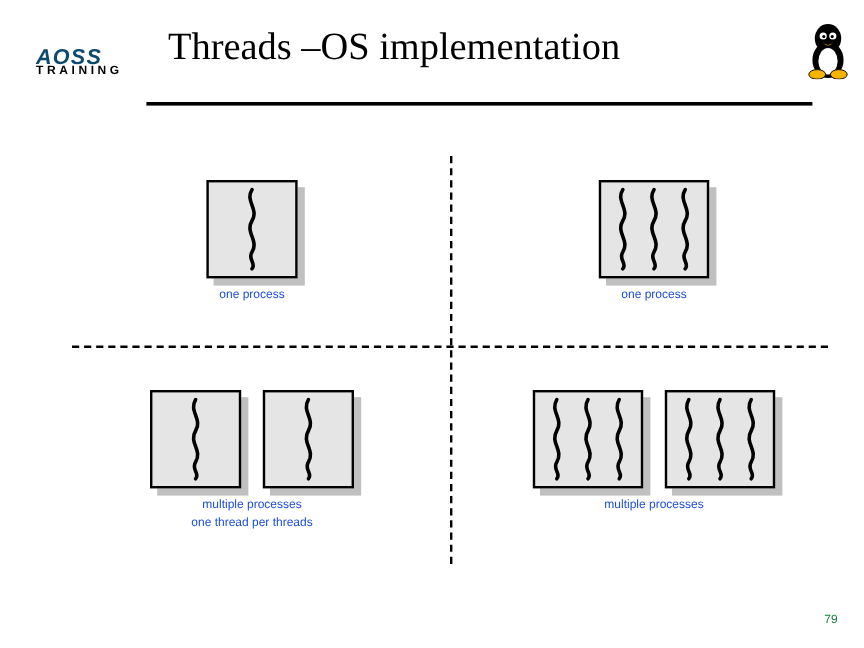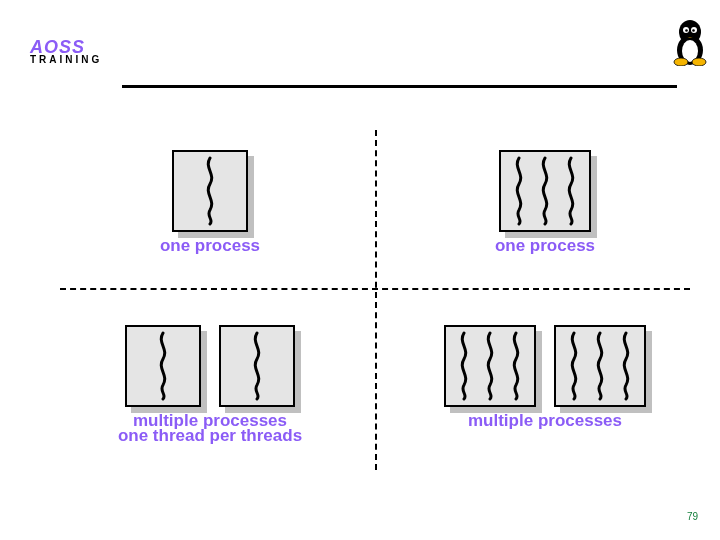--- a/index.html
+++ b/index.html
@@ -30,21 +30,21 @@
     position: absolute;
     top: 30px;
     left: 30px;
   }
   .logo-aoss {
     font-family: Arial, sans-serif;
     font-weight: 700;
     font-style: italic;
     font-size: 18px;
     letter-spacing: 1px;
-    color: #8b5cf6;
+    color: #0c4a6e;
     line-height: 14px;
   }
   .logo-training {
     font-family: Arial, sans-serif;
     font-weight: 700;
     font-size: 10px;
     letter-spacing: 3px;
     color: #000;
   }
   .hr-line {
@@ -117,24 +117,24 @@
     justify-content: space-evenly;
     align-items: stretch;
     padding: 4px 2px;
     box-sizing: border-box;
   }
   .pbox svg {
     display: block;
   }
   .caption {
     font-family: Arial, Helvetica, sans-serif;
-    font-weight: 700;
-    font-size: 17px;
+    font-weight: 400;
+    font-size: 10px;
     line-height: 15px;
-    color: #8b5cf6;
+    color: #1d4ed8;
   }
 
   
   .c-tl { top: 20px;  left: 0;     width: 300px; }
   .c-tr { top: 20px;  left: 335px; width: 300px; }
   .c-bl { top: 195px; left: 0;     width: 300px; }
   .c-br { top: 195px; left: 335px; width: 300px; }
 
   .pagenum {
     position: absolute;
@@ -146,20 +146,21 @@
   }
 </style>
 </head>
 <body>
 
 <div class="header">
   <div class="logo">
     <div class="logo-aoss">AOSS</div>
     <div class="logo-training">TRAINING</div>
   </div>
+  <div class="title">Threads –OS implementation</div>
   <div class="hr-line"></div>
   <div class="mascot">
     <svg viewBox="0 0 40 48" width="40" height="48">
       <ellipse cx="20" cy="14" rx="11" ry="12" fill="#000"></ellipse>
       <ellipse cx="20" cy="32" rx="13" ry="15" fill="#000"></ellipse>
       <ellipse cx="20" cy="33" rx="8" ry="11" fill="#fff"></ellipse>
       <circle cx="16" cy="12" r="3" fill="#fff"></circle>
       <circle cx="24" cy="12" r="3" fill="#fff"></circle>
       <circle cx="16.5" cy="12.5" r="1.3" fill="#000"></circle>
       <circle cx="23.5" cy="12.5" r="1.3" fill="#000"></circle>

